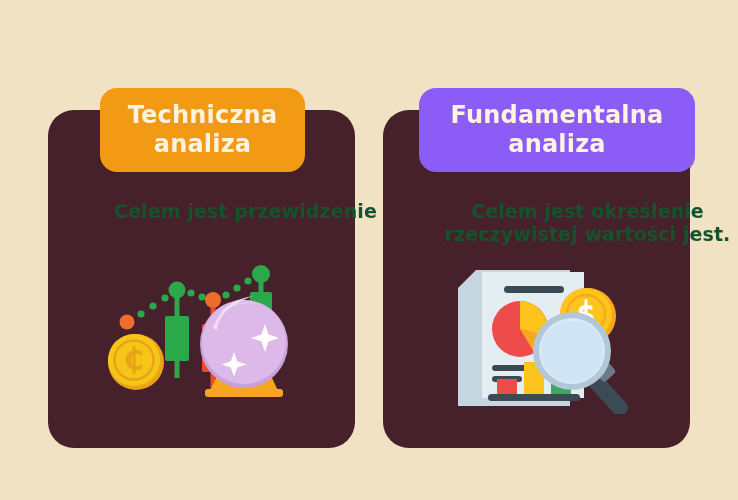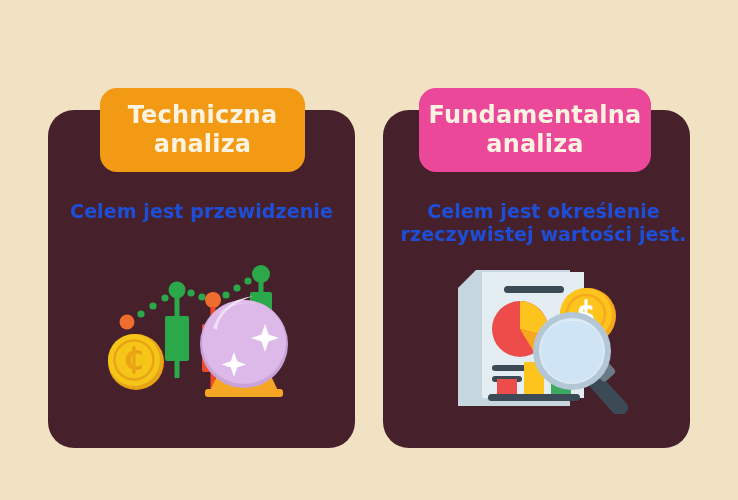--- a/index.html
+++ b/index.html
@@ -50,32 +50,33 @@
   .badge-line {
     color: #fdf3e0;
     font-weight: bold;
     font-size: 24px;
     line-height: 29px;
     letter-spacing: 0.2px;
     text-align: center;
     white-space: nowrap;
   }
   .badge.left  { left: 100px; width: 205px; background: #f29a14; }
-  .badge.right { left: 419px; width: 232px; background: #ec4899; }
+  .badge.right { left: 419px; width: 276px; background: #8b5cf6; }
 
   
   .body-text {
     position: absolute;
     top: 200px;
-    color: #1d4ed8;
+    color: #14532d;
     font-size: 19px;
     line-height: 23px;
     font-weight: bold;
     text-align: center;
     letter-spacing: 0.1px;
+    margin-left: 44px;
   }
   .body-text .ln { display: block; white-space: nowrap; }
   .body-text.left  { left: 48px;  width: 307px; }
   .body-text.right { left: 374px; width: 339px; }
 
   
   .illo {
     position: absolute;
   }
   .illo.left  { left: 103px; top: 262px; width: 200px; height: 135px; }

